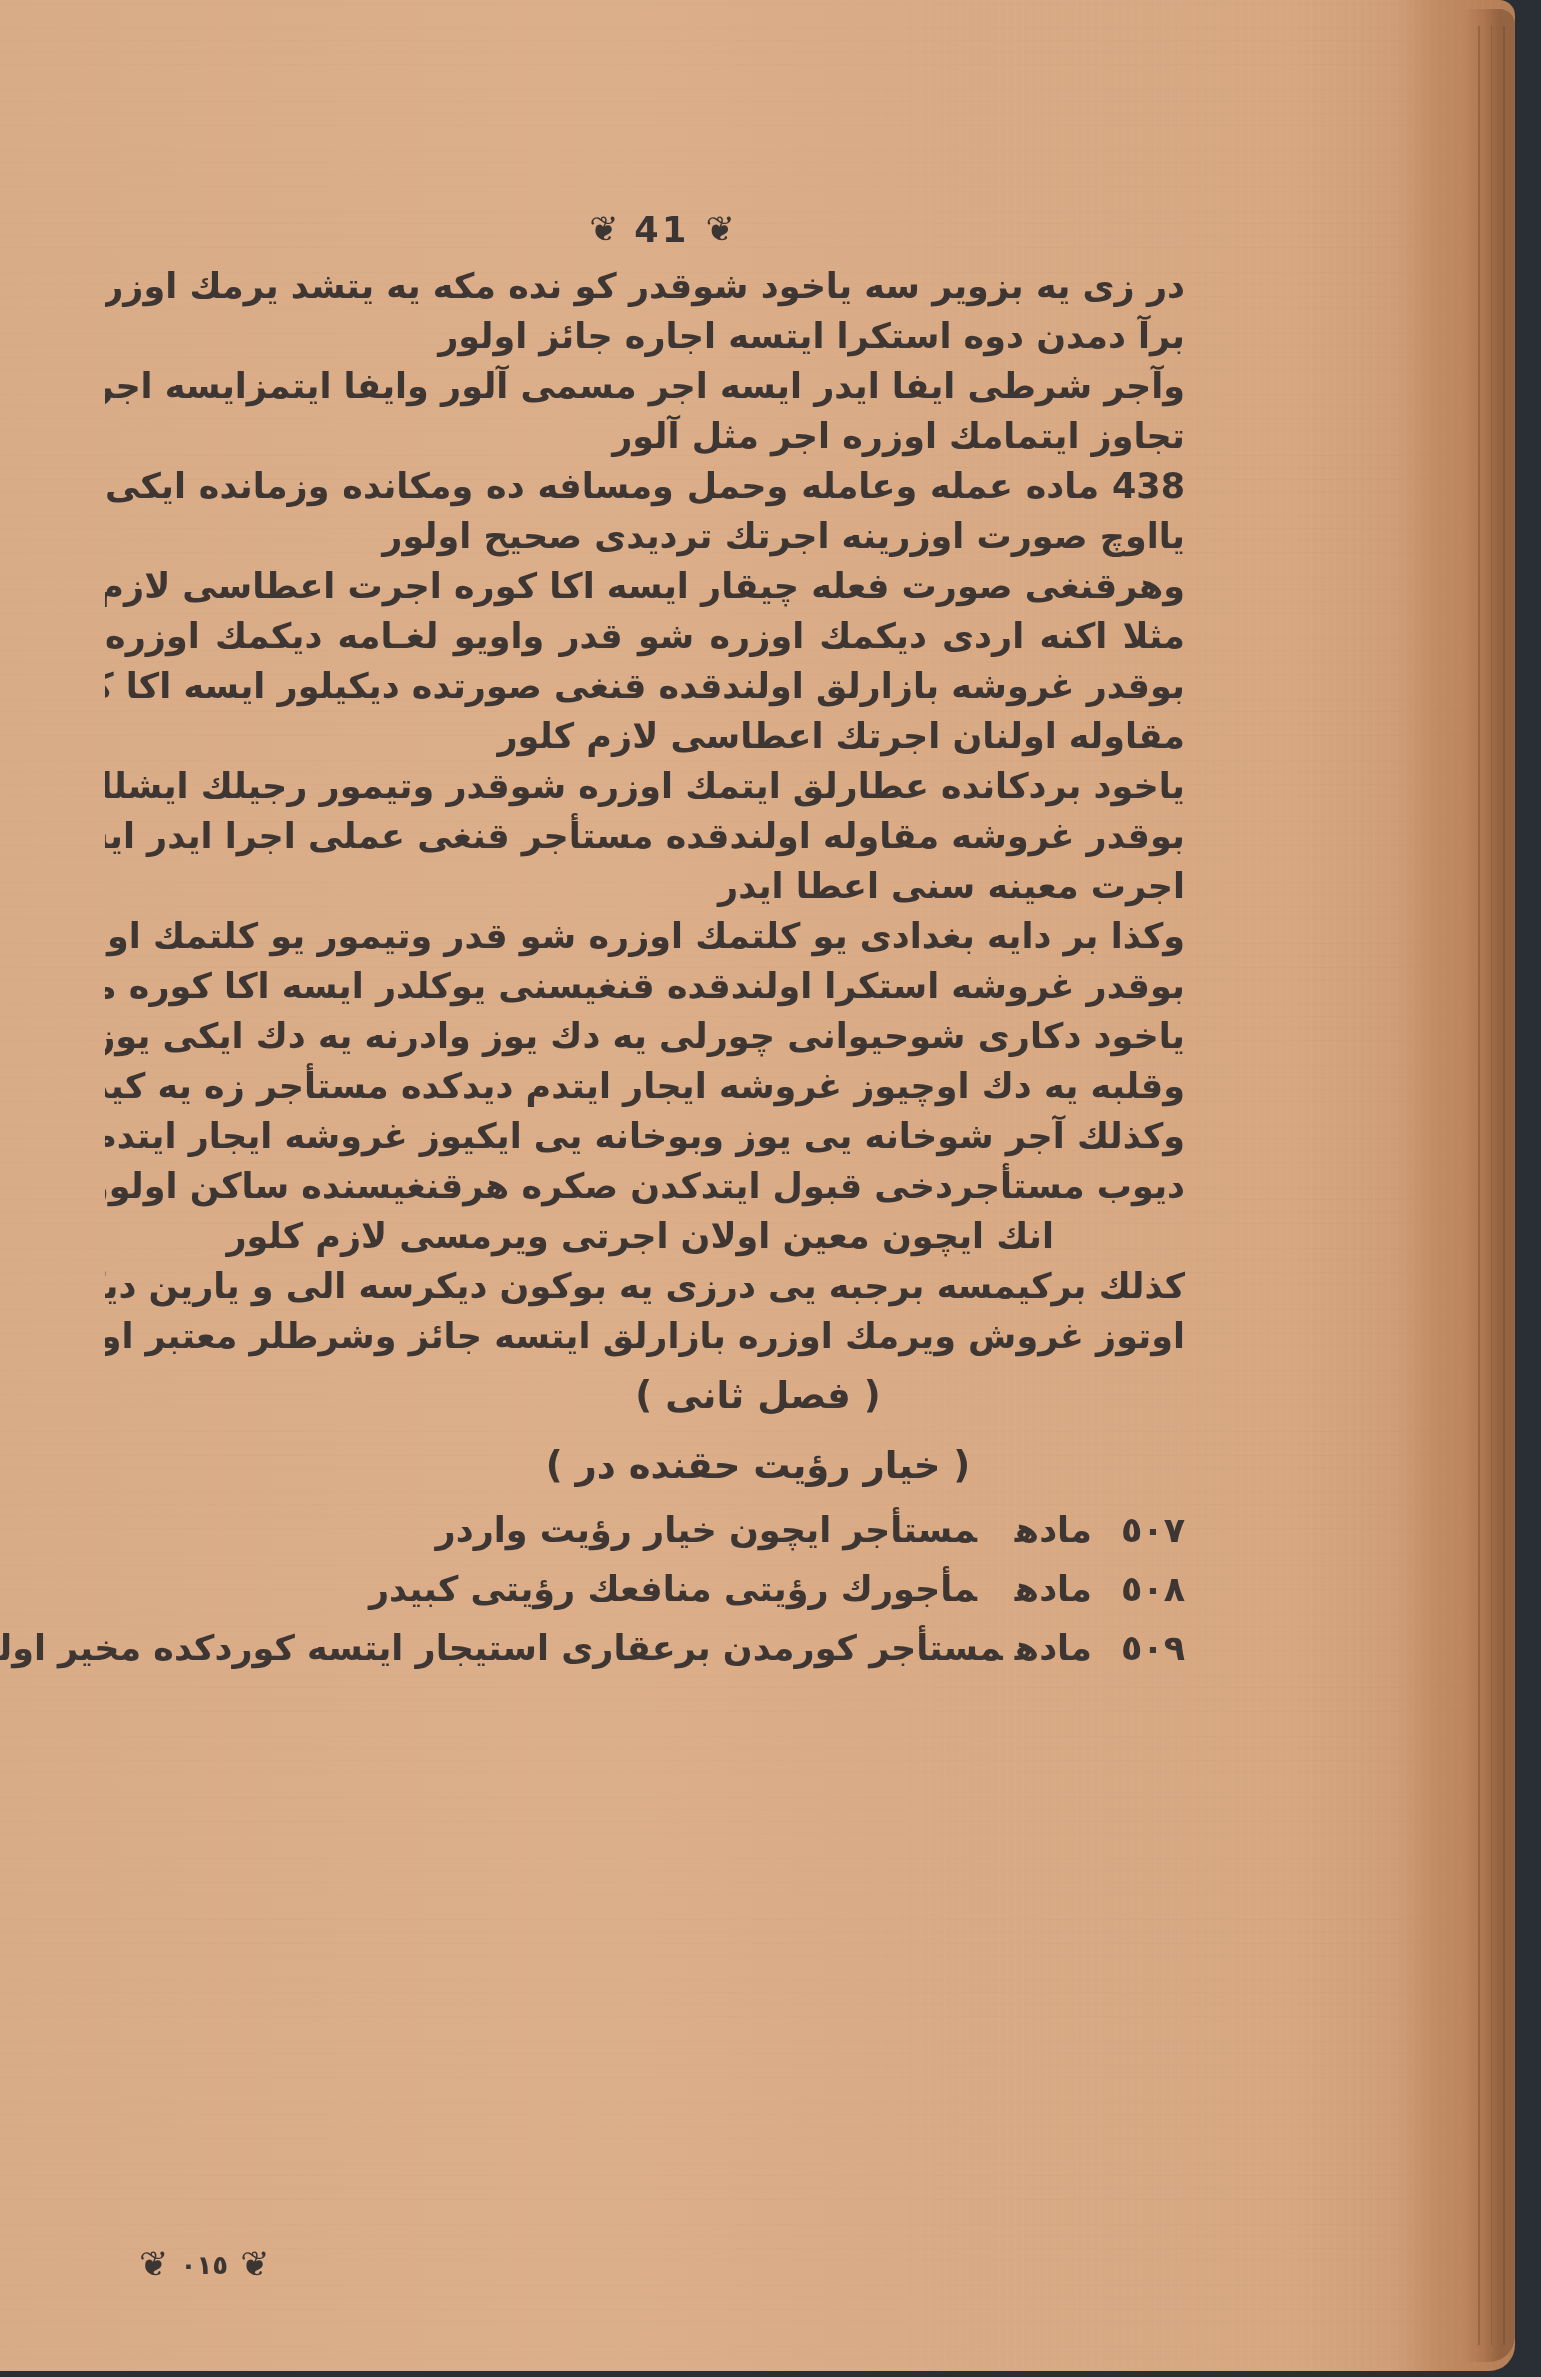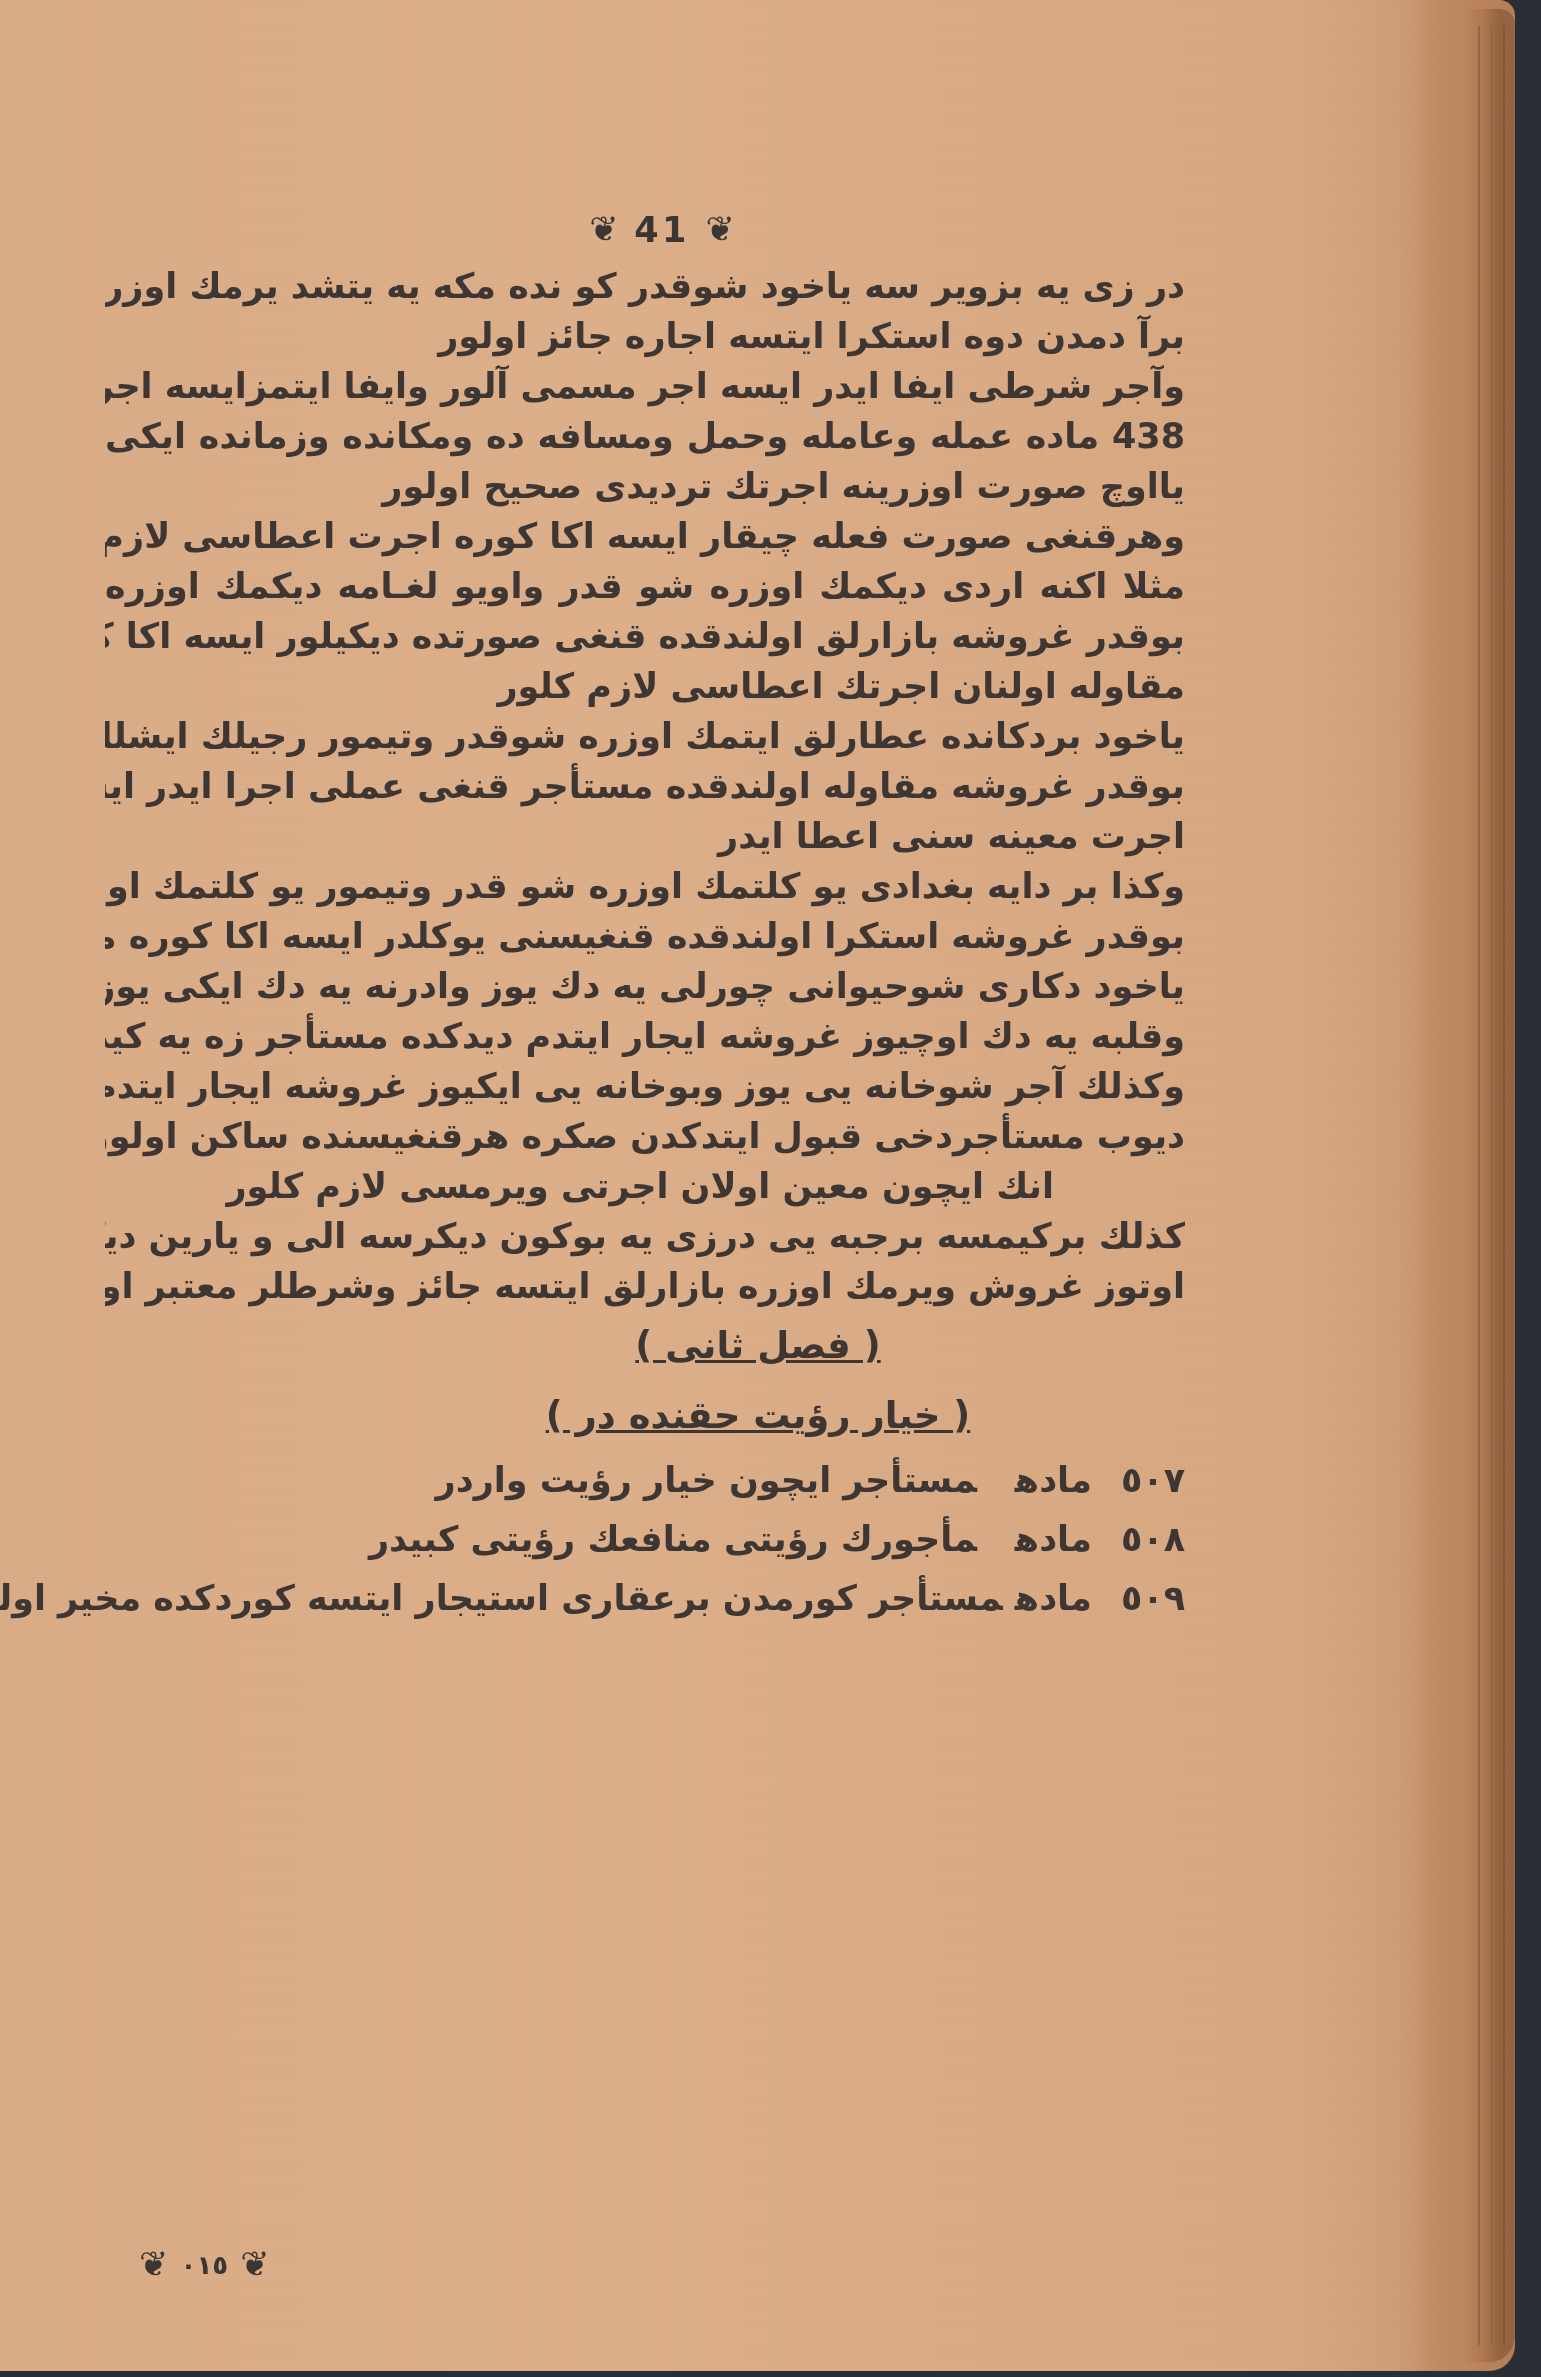--- a/index.html
+++ b/index.html
@@ -94,21 +94,20 @@
       text-align-last: right;
     }
     .heading-line {
       height: 70px;
       line-height: 70px;
       font-size: 37px;
       text-align: right;
       text-align-last: center;
       white-space: nowrap;
       padding-left: 226px;
-      text-decoration: underline;
     }
     .article-line {
       height: 59px;
       line-height: 59px;
       font-size: 35px;
       white-space: nowrap;
       text-align: right;
     }
     .article-num {
       margin-left: 29px;
@@ -154,20 +153,21 @@
 
   <div class="text-block">
 
     <div>
       <div class="line">در زی یه بزویر سه یاخود شوقدر کو نده مکه یه یتشد یرمك اوزره</div>
       <div class="line short">برآ دمدن دوه استکرا ایتسه اجاره جائز اولور</div>
     </div>
 
     <div>
       <div class="line">وآجر شرطی ایفا ایدر ایسه اجر مسمی آلور وایفا ایتمزایسه اجر مسمایی</div>
+      <div class="line short">تجاوز ایتمامك اوزره اجر مثل آلور</div>
     </div>
 
     <div>
       <div class="line">438 ماده   عمله وعامله وحمل ومسافه ده ومکانده وزمانده ایکی</div>
       <div class="line short">یااوچ صورت اوزرینه اجرتك ترديدى صحيح اولور</div>
     </div>
 
     <div>
       <div class="line">وهرقنغی صورت فعله چیقار ایسه اکا کوره اجرت اعطاسی لازم کلور</div>
       <div class="line">مثلا اکنه اردی دیکمك اوزره شو قدر واويو لغـامه دیکمك اوزره</div>

